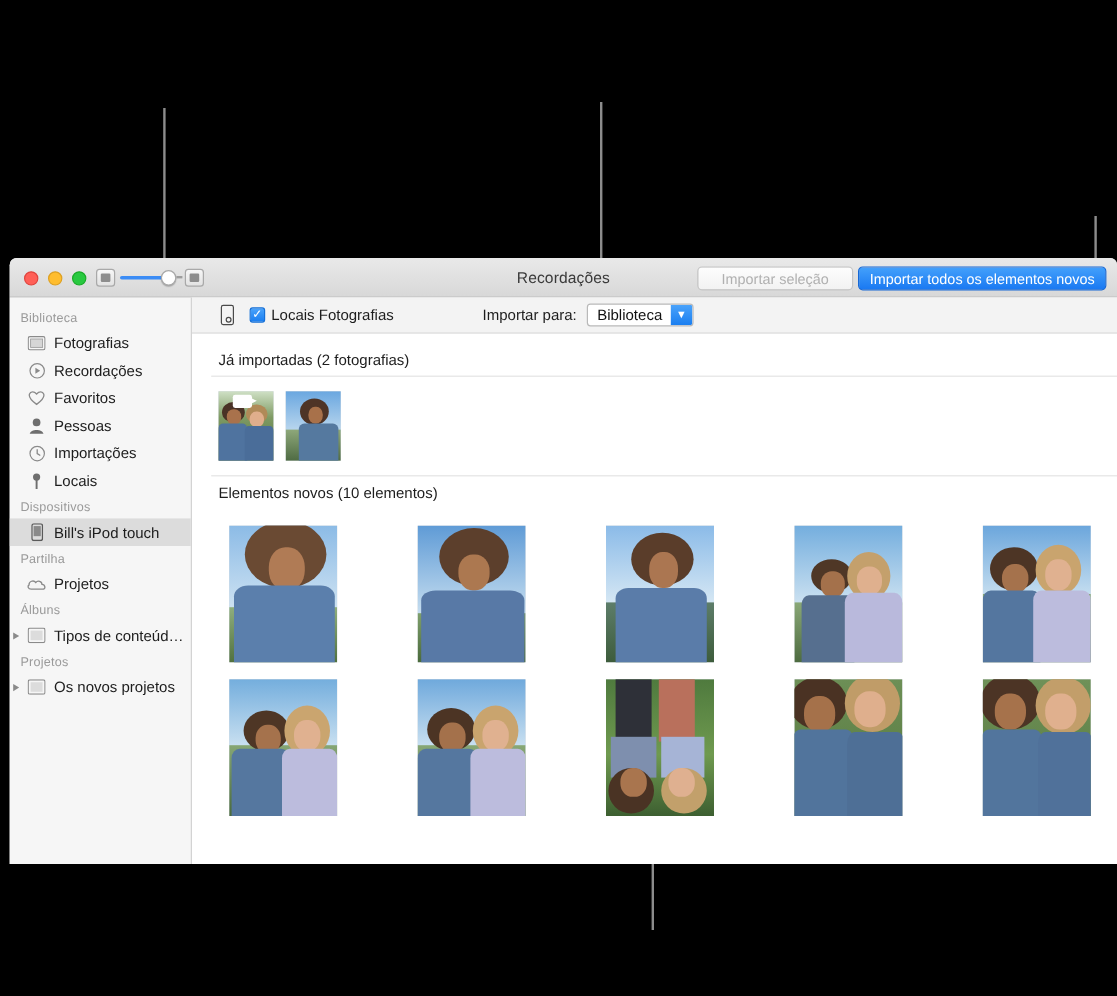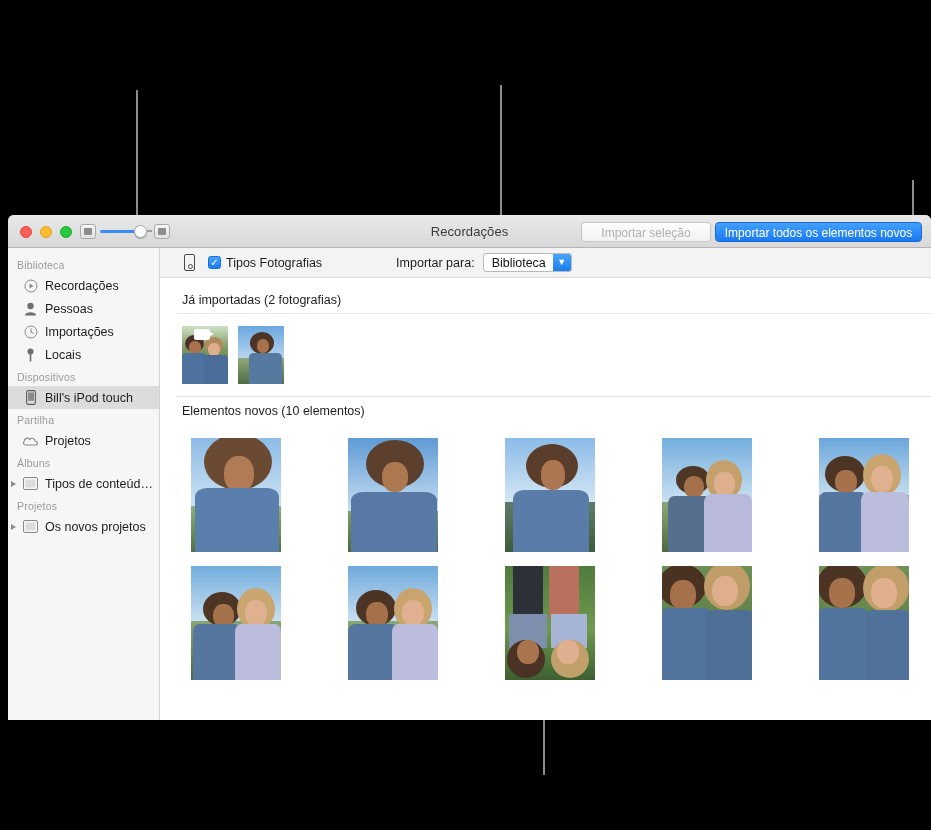--- a/index.html
+++ b/index.html
@@ -199,29 +199,46 @@
 
       <div class="tb-btn" id="btn-import-sel">Importar seleção</div>
       <div class="tb-btn" id="btn-import-all">Importar todos os elementos novos</div>
     </div>
 
     <div id="sidebar">
 
       <div class="sb-group">Biblioteca</div>
       <div class="sb-item">
         <span class="ico">
+          <svg width="15" height="12" viewBox="0 0 15 12">
+              <rect x="0.5" y="0.5" width="14" height="11" rx="1.5" fill="none" stroke="#8a8a8a"></rect>
+              <rect x="2.5" y="2.5" width="10" height="7" fill="#d6d6d6" stroke="#9d9d9d" stroke-width=".7"></rect>
+            </svg>
+        </span>
+        <span class="lbl">Fotografias</span>
+      </div>
+      <div class="sb-item">
+        <span class="ico">
           <svg width="14" height="14" viewBox="0 0 14 14">
               <circle cx="7" cy="7" r="6" fill="none" stroke="#8a8a8a"></circle>
               <path d="M5.5 4.5 L9.5 7 L5.5 9.5 Z" fill="#8a8a8a"></path>
             </svg>
         </span>
         <span class="lbl">Recordações</span>
       </div>
       <div class="sb-item">
         <span class="ico">
+          <svg width="15" height="13" viewBox="0 0 15 13">
+              <path d="M7.5 12 C2 8 0.8 5.4 1.6 3.3 C2.4 1.2 5.3 0.9 7.5 3.3 C9.7 0.9 12.6 1.2 13.4 3.3 C14.2 5.4 13 8 7.5 12 Z" fill="none" stroke="#8a8a8a" stroke-width="1.1"></path>
+            </svg>
+        </span>
+        <span class="lbl">Favoritos</span>
+      </div>
+      <div class="sb-item">
+        <span class="ico">
           <svg width="13" height="14" viewBox="0 0 13 14">
               <circle cx="6.5" cy="4" r="3.2" fill="#6e6e6e"></circle>
               <path d="M0.8 13.5 C1.4 9.2 11.6 9.2 12.2 13.5 Z" fill="#6e6e6e"></path>
             </svg>
         </span>
         <span class="lbl">Pessoas</span>
       </div>
       <div class="sb-item">
         <span class="ico">
           <svg width="14" height="14" viewBox="0 0 14 14">
@@ -285,21 +302,21 @@
         </span>
         <span class="lbl">Os novos projetos</span>
       </div>
     </div>
 
     <div id="content">
 
       <div id="import-bar">
         <div id="phone-icon"></div>
         <div id="chk-abrir">✓</div>
-        <div id="lbl-abrir">Tipos Fotografias</div>
+        <div id="lbl-abrir">Locais Fotografias</div>
         <div id="lbl-importar-para">Importar para:</div>
         <div id="popup-dest">
           <span class="val">Biblioteca</span>
           <span class="arrow">▼</span>
         </div>
       </div>
 
       <div class="sec-head" style="top:45px;">Já importadas (2 fotografias)</div>
       <div class="sec-rule" style="top:65px;"></div>
 

